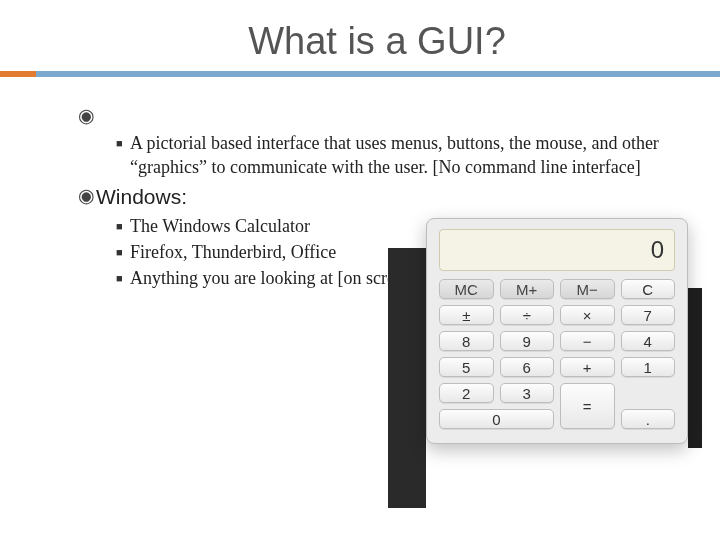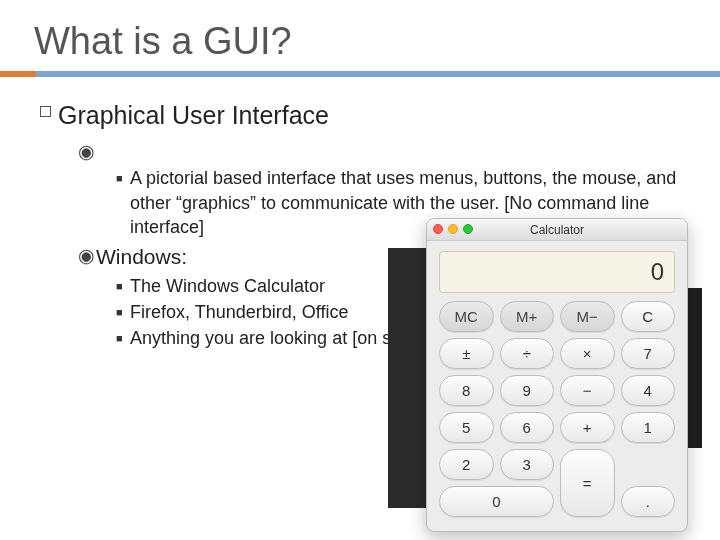--- a/index.html
+++ b/index.html
@@ -9,41 +9,42 @@
     background: #fff;
     font-family: Arial, Helvetica, sans-serif;
     position: relative;
     overflow: hidden;
   }
   .slide-title {
     font-size: 38px;
     color: #555;
     padding: 20px 0 8px 34px;
     font-weight: normal;
+    text-align: center;
   }
   .accent-bar {
     height: 6px;
     background: linear-gradient(to right, #e07b2f 0, #e07b2f 36px, #7ba8cf 36px);
     margin: 0 0 8px 0;
   }
   .content {
     padding: 14px 30px 0 40px;
     font-size: 19px;
     color: #222;
     line-height: 1.35;
   }
   .h2-row { display:flex; align-items:flex-start; margin-bottom:6px; }
   .h2-row .bullet { width:18px; display:inline-block; color:#444; }
   .h2-row .txt { font-size:25px; }
   .h3-row { display:flex; align-items:flex-start; margin:4px 0 2px 38px; }
   .h3-row .bullet { width:18px; display:inline-block; color:#444; }
   .h3-row .txt { font-size:21px; }
   .h4-row { display:flex; align-items:flex-start; margin:2px 0 2px 76px; }
   .h4-row .bullet { width:14px; display:inline-block; font-size:11px; color:#333; position:relative; top:5px;}
-  .h4-row .txt { font-size:18px; flex:1; }
+  .h4-row .txt { font-size:18px; flex:1;font-family:Liberation Serif, serif; }
   .box-sq { display:inline-block; width:11px; height:11px; border:1.5px solid #555; position:relative; top:-1px;}
   .box-dot { font-family: Arial; }
 
   
   .calc-wrap {
     position:absolute;
     right: 32px;
     top: 218px;
     width: 262px;
     background:#ececec;
@@ -80,22 +81,22 @@
     font-size:24px;
     color:#333;
   }
   .calc-grid{
     display:grid;
     grid-template-columns:repeat(4,1fr);
     gap:6px;
     padding:0 12px 14px 12px;
   }
   .calc-btn{
-    height:31px;
-    border-radius:17px;
+    height:20px;
+    border-radius:5px;
     border:1px solid #bdbdbd;
     background:linear-gradient(#fdfdfd,#e8e8e8);
     font-size:15px;
     color:#333;
     display:flex;align-items:center;justify-content:center;
     box-shadow:0 1px 0 rgba(0,0,0,.08);
   }
   .calc-btn.dark{ background:linear-gradient(#eaeaea,#d6d6d6); color:#444;}
   .calc-btn.wide{ grid-column:span 2;}
 
@@ -114,24 +115,20 @@
     background:#1f1f1f;
   }
 </style>
 </head>
 <body>
 
 <h1 class="slide-title">What is a GUI?</h1>
 <div class="accent-bar"></div>
 
 <div class="content">
-  <div class="h2-row">
-    <span class="bullet"><span class="box-sq"></span></span>
-    <span class="txt">Graphical User Interface</span>
-  </div>
 
   <div class="h3-row">
     <span class="bullet box-dot">◉</span>
   </div>
   <div class="h4-row">
     <span class="bullet">■</span>
     <span class="txt">A pictorial based interface that uses menus, buttons, the mouse, and other “graphics” to communicate with the user. [No command line interface]</span>
   </div>
 
   <div class="h3-row">
@@ -149,28 +146,20 @@
   <div class="h4-row">
     <span class="bullet">■</span>
     <span class="txt">Anything you are looking at [on screen]</span>
   </div>
 </div>
 
 <div class="darkstrip-left"></div>
 <div class="darkstrip-right"></div>
 
 <div class="calc-wrap">
-  <div class="calc-titlebar">
-    <div class="traffic">
-      <span class="tl-r"></span>
-      <span class="tl-y"></span>
-      <span class="tl-g"></span>
-    </div>
-    <span class="ttl">Calculator</span>
-  </div>
   <div class="calc-display">0</div>
   <div class="calc-grid">
     <div class="calc-btn dark">MC</div>
     <div class="calc-btn dark">M+</div>
     <div class="calc-btn dark">M−</div>
 
     <div class="calc-btn">C</div>
     <div class="calc-btn">±</div>
     <div class="calc-btn">÷</div>
     <div class="calc-btn">×</div>

